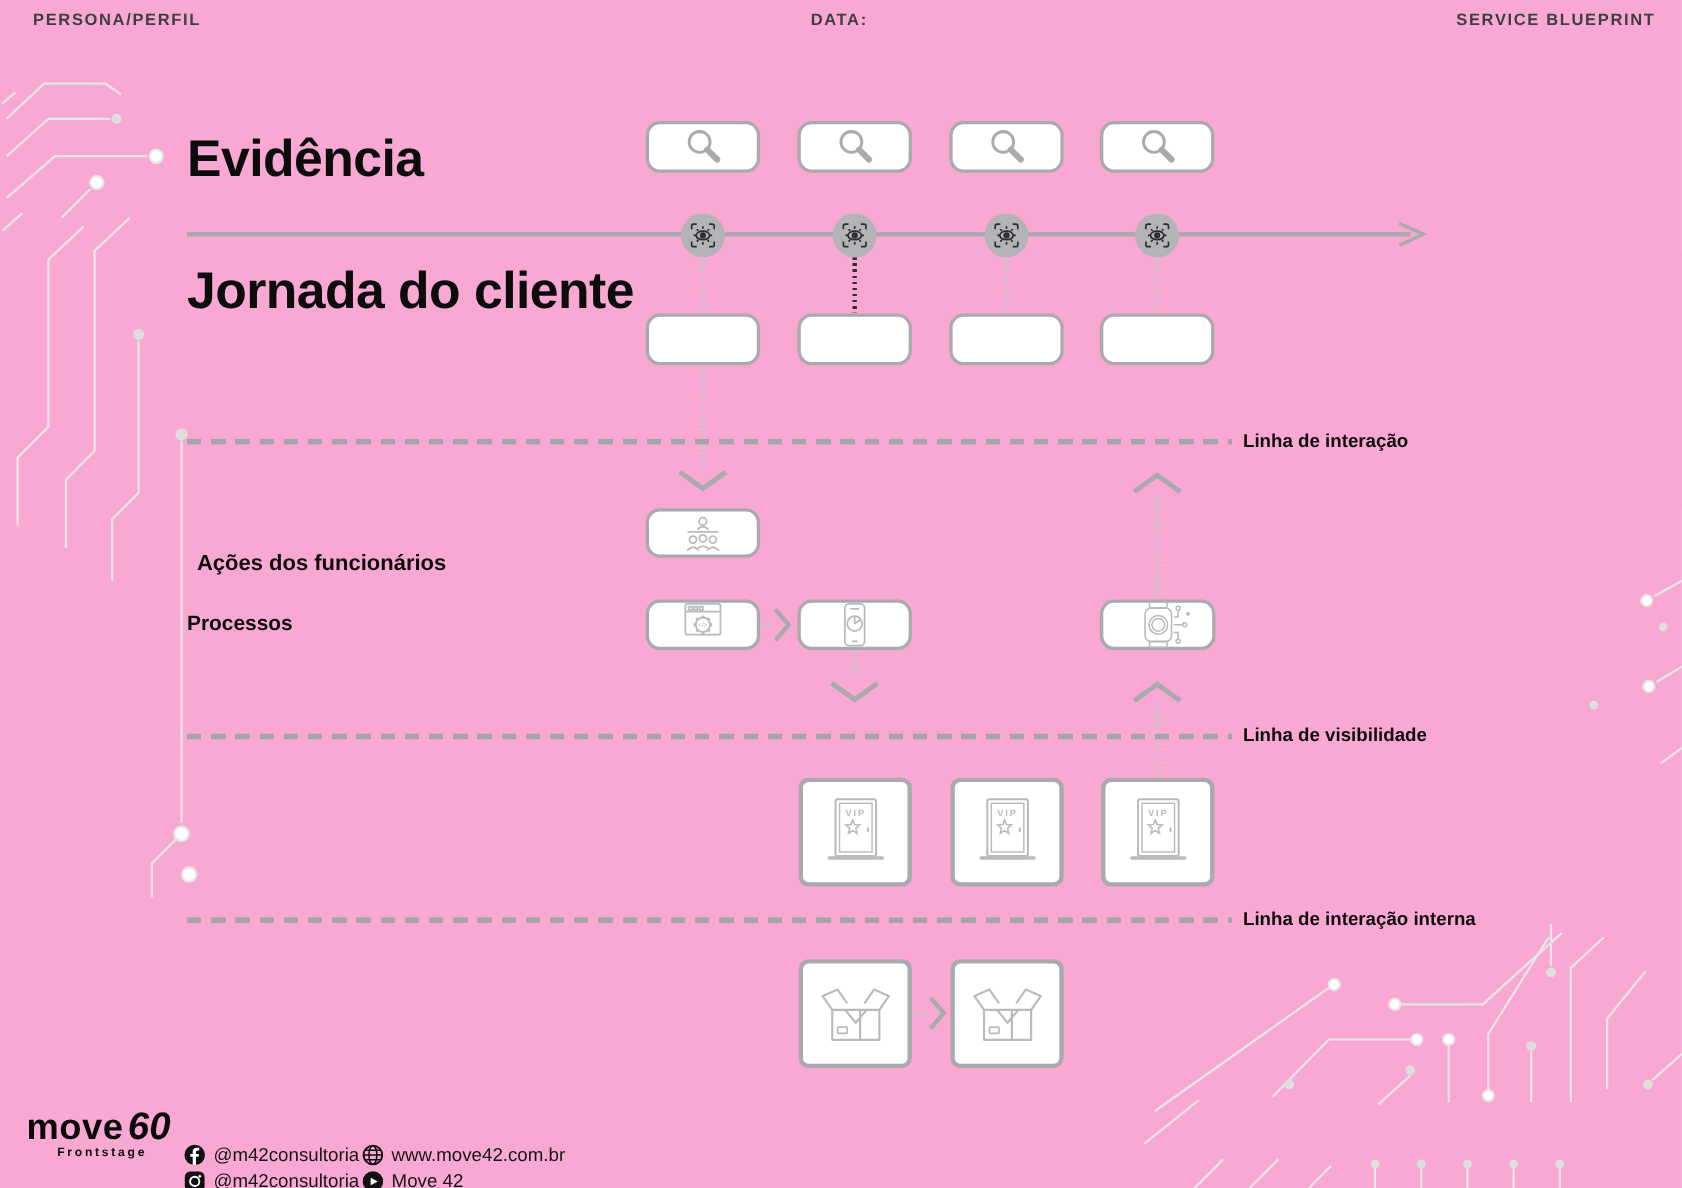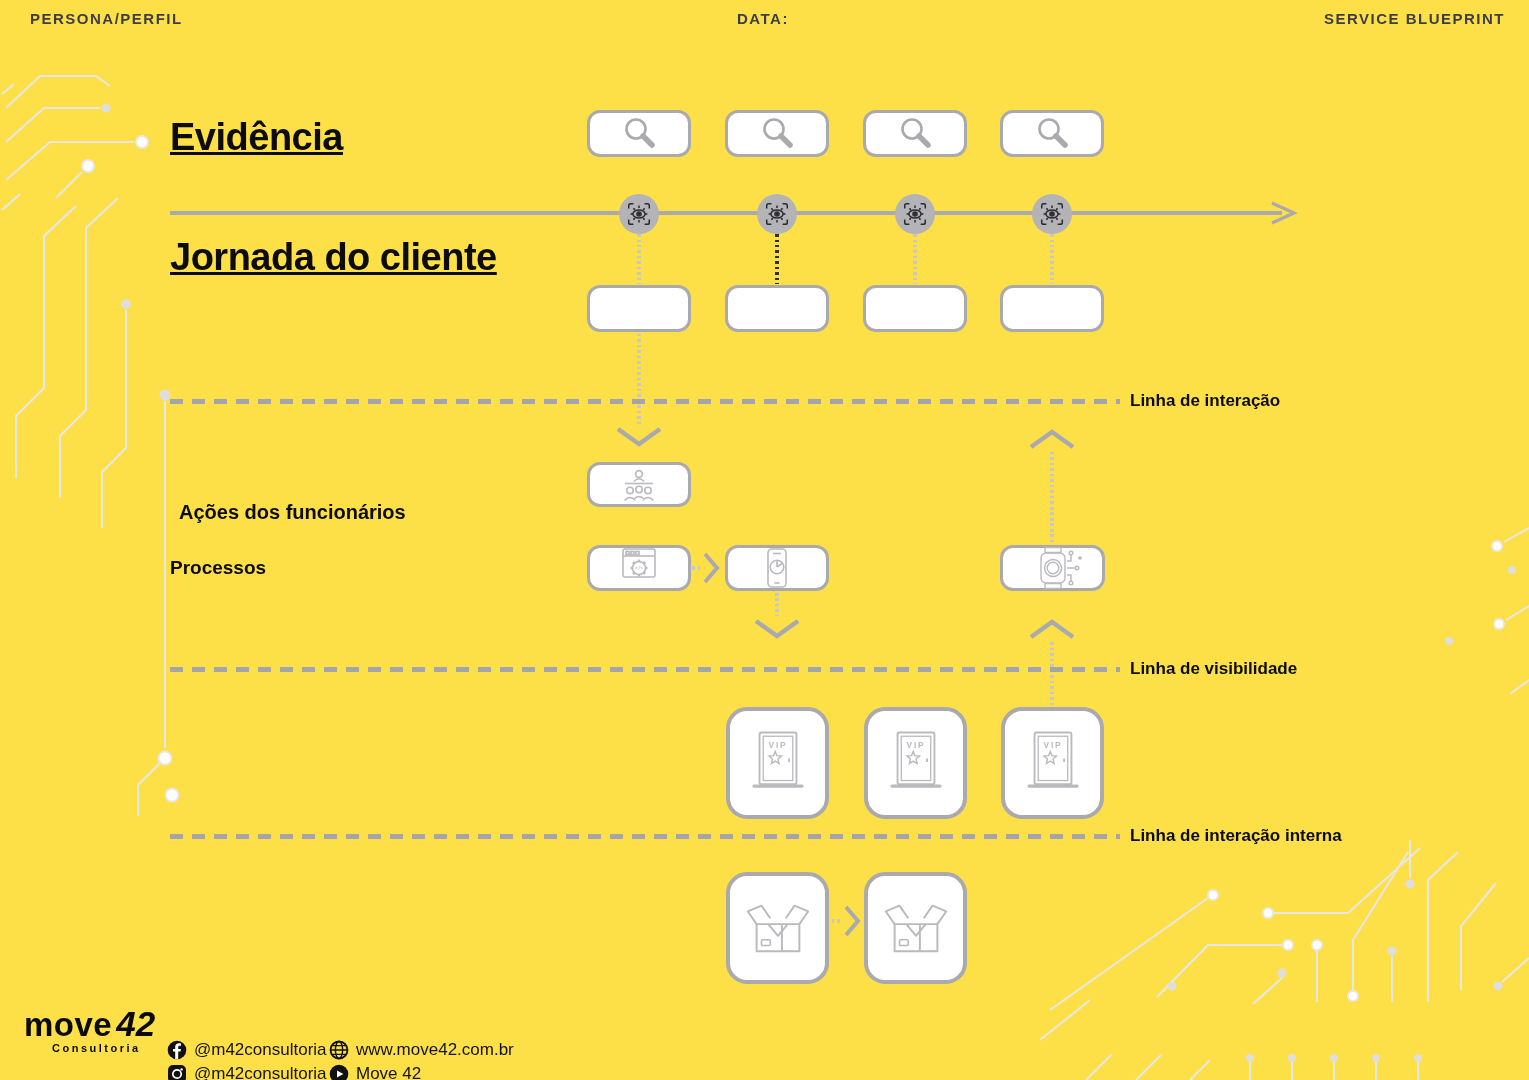--- a/index.html
+++ b/index.html
@@ -1,35 +1,35 @@
 <!DOCTYPE html>
 <html><head>
 <meta charset="utf-8">
 <style>
   * { margin:0; padding:0; box-sizing:border-box; }
   html,body { background:#fff; }
   .canvas {
     position:relative; width:1529px; height:1080px; overflow:hidden;
-    background:#fde047; font-family:"Liberation Sans", sans-serif; color:#0c0c0d;
+    background:#f9a8d4; font-family:"Liberation Sans", sans-serif; color:#0c0c0d;
   }
   .abs { position:absolute; }
   svg { display:block; }
   
   .hdr { font-size:15px; font-weight:bold; letter-spacing:1.5px; color:#3d3d44; }
   
-  .rowlabel { font-size:38px; font-weight:bold; letter-spacing:-0.5px; color:#0c0c0d; white-space:nowrap;text-decoration:underline; }
+  .rowlabel { font-size:47px; font-weight:bold; letter-spacing:-0.5px; color:#0c0c0d; white-space:nowrap; }
   .sublabel { font-size:20px; font-weight:bold; color:#0c0c0d; white-space:nowrap; }
   .linelabel { font-size:17px; font-weight:bold; color:#0c0c0d; white-space:nowrap; }
   
   .pill {
     width:104px; height:47px; border:3.5px solid #a9a9ae; border-radius:13px;
     background:#fff; display:flex; align-items:center; justify-content:center;
   }
   .sq {
-    width:103px; height:112px; border:4px solid #a9a9ae; border-radius:21px;
+    width:103px; height:99px; border:4px solid #a9a9ae; border-radius:9px;
     background:#fff; display:flex; align-items:center; justify-content:center;
   }
   .node {
     width:40px; height:40px; border-radius:50%; background:#b3b3b8;
     display:flex; align-items:center; justify-content:center;
   }
   .mainline { height:4px; background:#a9a9ae; }
   .dashsep {
     height:5px;
     background:repeating-linear-gradient(90deg,#a4a4a9 0 13px,transparent 13px 22px);
@@ -349,22 +349,22 @@
       <rect x="16" y="32" width="44" height="28"></rect>
       <path d="M16 32 L7 19 L21 13 L30 26"></path>
       <path d="M60 32 L69 19 L55 13 L46 26"></path>
       <path d="M28 32 L38 44 L48 32"></path>
       <path d="M42 33 V60"></path>
       <rect x="21" y="48" width="9" height="6" rx="1" stroke-width="1.6"></rect>
     </svg>
   </div>
 
   <div class="abs" style="left:24px; top:1004px;">
-    <span class="logo-word">move</span><span class="logo-num">42</span>
-    <div class="logo-sub" style="margin-left:28px; margin-top:-2px;">Consultoria</div>
+    <span class="logo-word">move</span><span class="logo-num">60</span>
+    <div class="logo-sub" style="margin-left:28px; margin-top:-2px;">Frontstage</div>
   </div>
 
   <div class="abs social-row" style="left:167px; top:1012px;">
     <svg width="20" height="20" viewBox="0 0 20 20">
       <circle cx="10" cy="10" r="9.3" fill="#111"></circle>
       <path d="M11.2 19 V11.6 h2.3 l.4-2.6 h-2.7 V7.3 c0-.8.4-1.5 1.6-1.5 h1.3 V3.5 c-.7-.1-1.5-.2-2.2-.2 -2.3 0-3.7 1.3-3.7 3.7 v2 H6 v2.6 h2.2 V19 Z" fill="#fff"></path>
     </svg>
     <span class="social-txt">@m42consultoria</span>
   </div>
 

